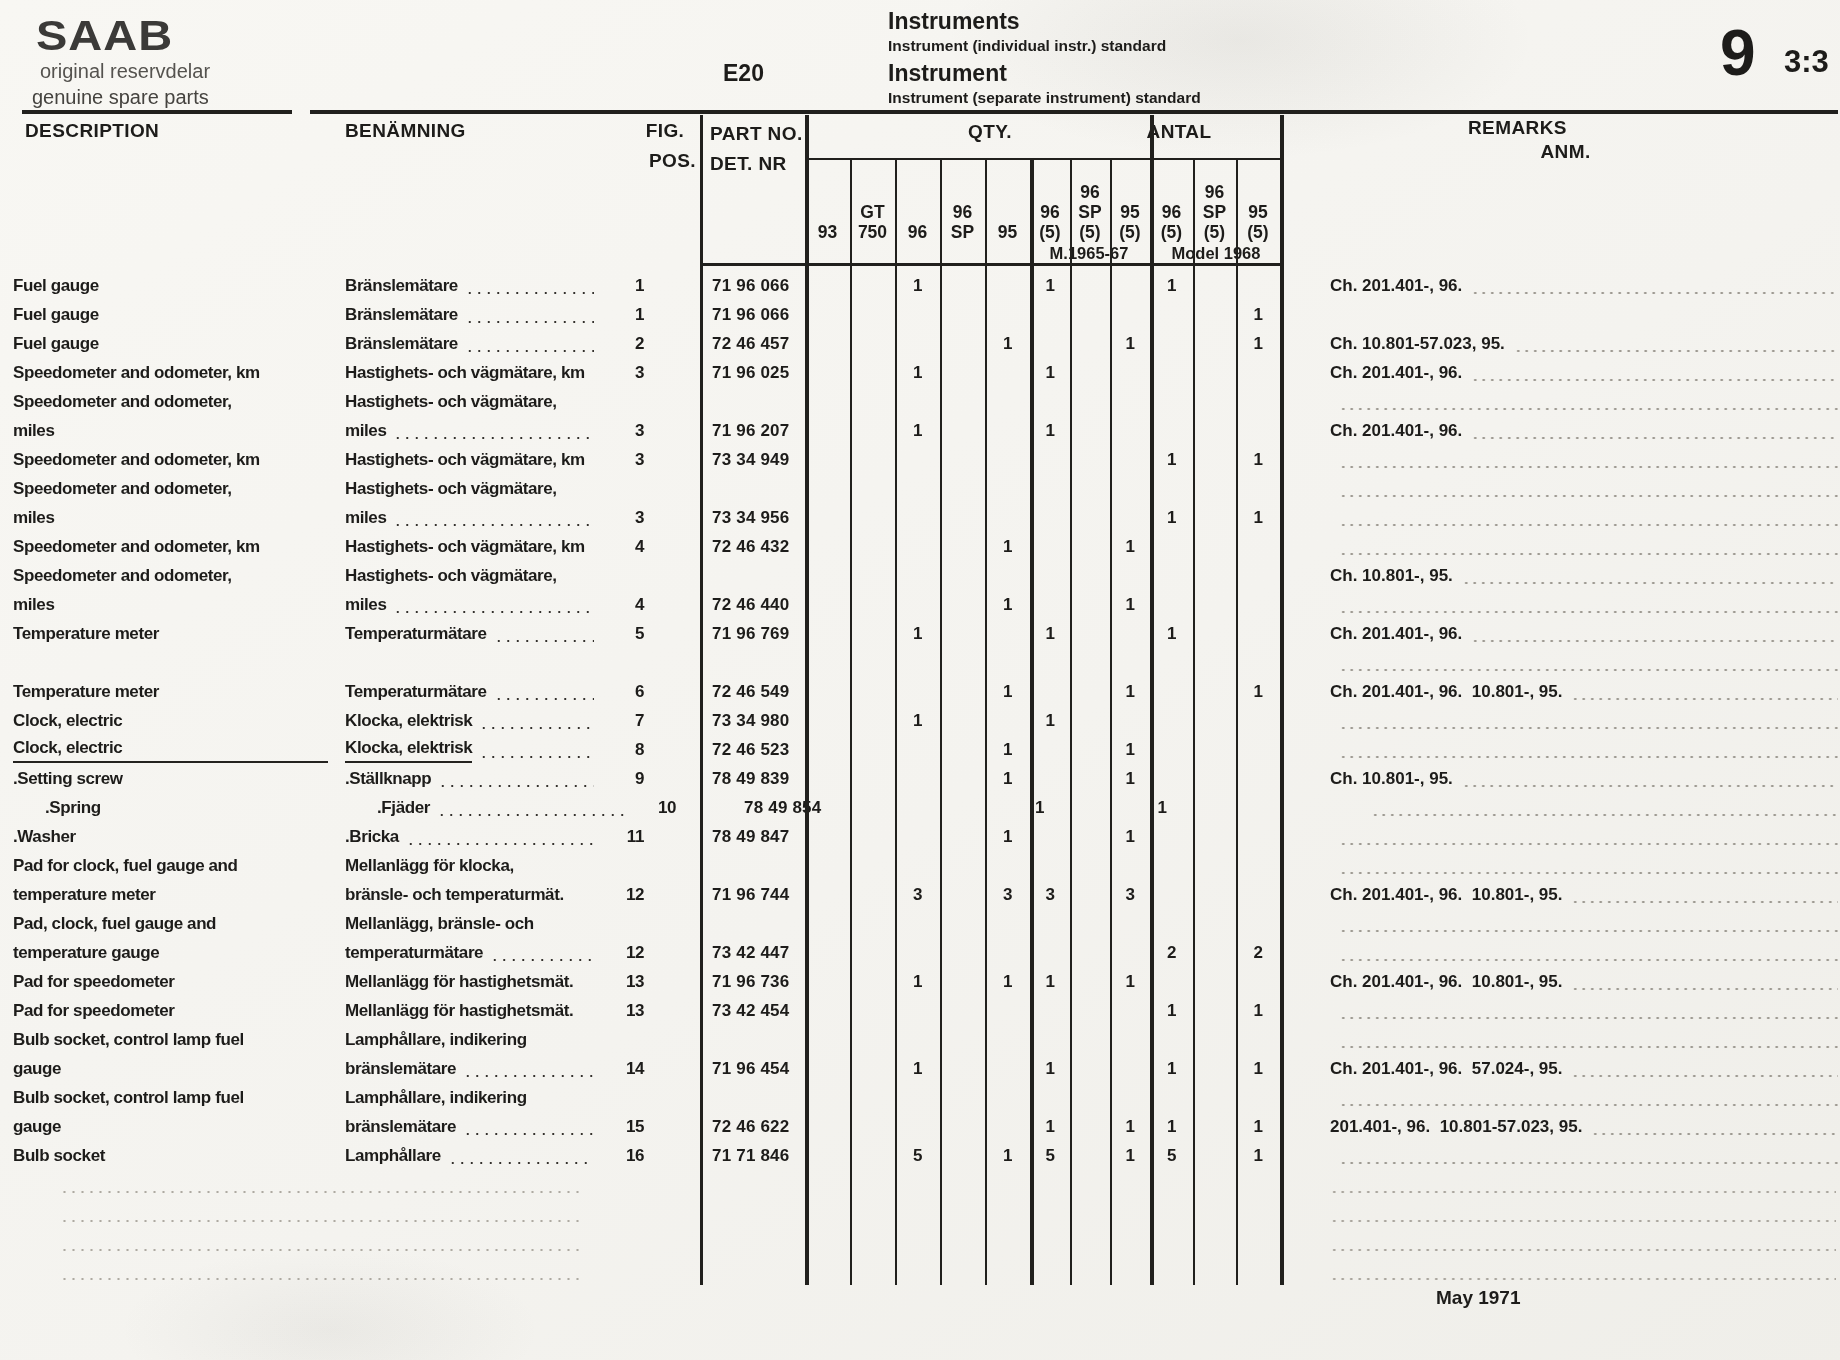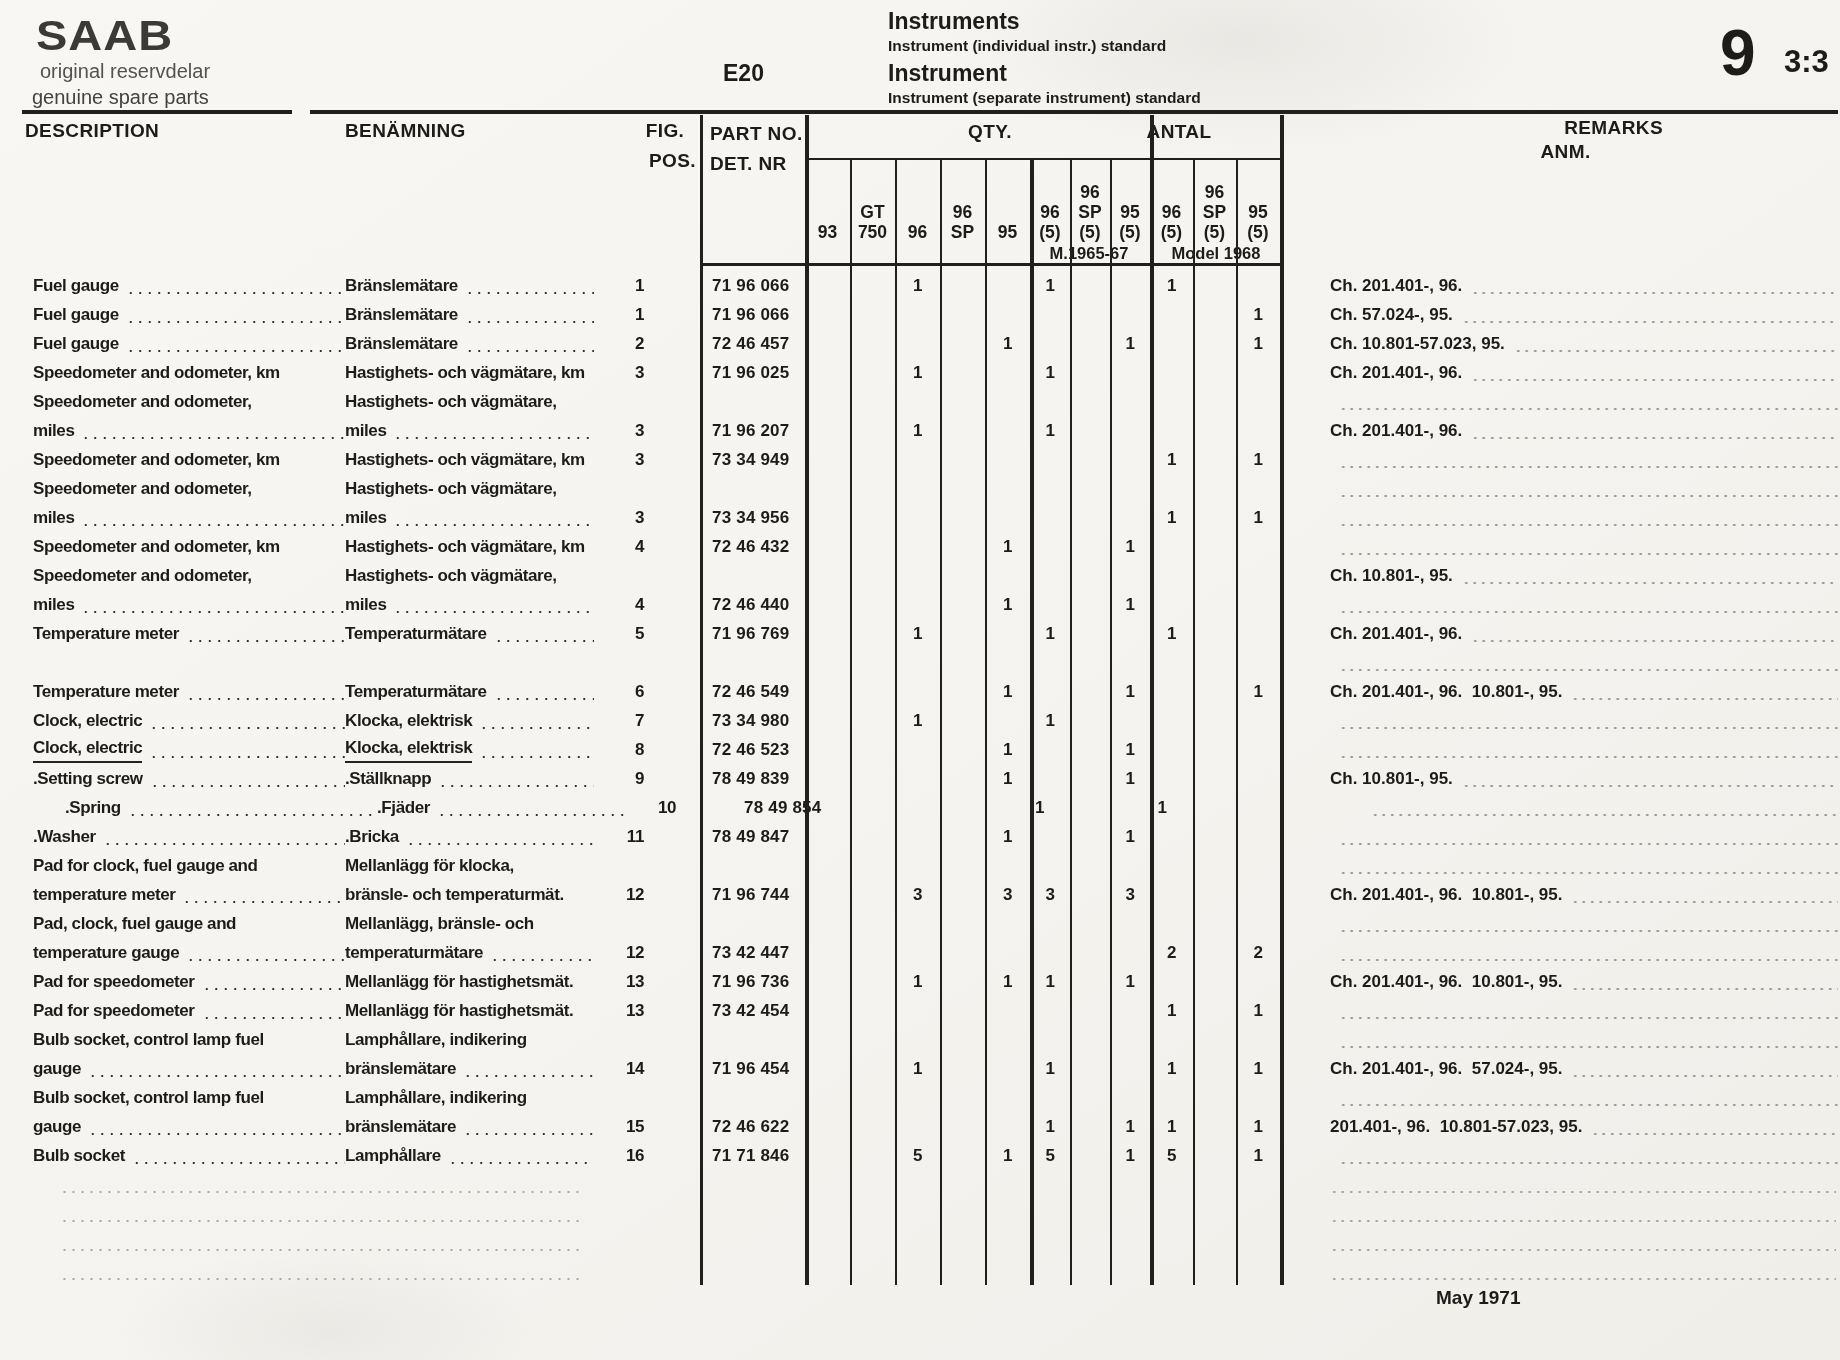--- a/index.html
+++ b/index.html
@@ -25,38 +25,38 @@
   
   .hlabel{font-weight:700;font-size:19px;letter-spacing:0.4px;white-space:nowrap;}
   .h-desc{left:25px;top:120px;}
   .h-ben{left:345px;top:120px;}
   .h-fig1{left:634px;top:120px;width:62px;text-align:center;}
   .h-fig2{left:634px;top:150px;width:62px;text-align:right;}
   .h-part1{left:710px;top:123px;}
   .h-part2{left:710px;top:153px;}
   .h-qty{left:880px;top:121px;width:220px;text-align:center;}
   .h-antal{left:1093px;top:121px;width:172px;text-align:center;}
-  .h-rem1{left:1468px;top:117px;width:195px;text-align:right;}
+  .h-rem1{left:1468px;top:117px;width:195px;text-align:left;}
   .h-rem2{left:1468px;top:141px;width:195px;text-align:center;}
   
   .qh{position:absolute;top:156px;height:88px;display:flex;flex-direction:column;
       justify-content:flex-end;align-items:center;font-weight:700;font-size:17.5px;
       line-height:20px;text-align:center;padding-bottom:2px;box-sizing:border-box;}
   .grp{position:absolute;top:243px;height:20px;line-height:20px;text-align:center;
        font-weight:700;font-size:16.5px;white-space:nowrap;}
   .g-m{left:1026px;width:126px;}
   .g-mod{left:1150px;width:132px;}
   
   .vl,.hl{position:absolute;background:#21201d;}
   
   .trow{position:absolute;left:0;width:1840px;height:29px;font-weight:700;font-size:17px;
         letter-spacing:-0.4px;}
   .cell{position:absolute;top:0;height:29px;line-height:29px;white-space:nowrap;}
   .flexc{display:flex;align-items:stretch;}
-  .c-desc{left:33px;width:315px;}
+  .c-desc{left:13px;width:315px;flex-direction:column;}
   .c-ben{left:345px;width:252px;}
   .c-fig{left:592px;width:52px;text-align:right;}
   .c-part{left:712px;width:92px;letter-spacing:0.2px;}
   .c-rem{left:1330px;width:508px;letter-spacing:0;}
   .qv{position:absolute;top:0;height:29px;line-height:29px;text-align:center;font-size:17px;}
   .txt{line-height:29px;}
   .rtext{white-space:pre;line-height:29px;}
   .u{border-bottom:2.5px solid #24231f;line-height:26px;height:26px;}
   .lead{flex:1 1 auto;margin-left:7px;margin-right:3px;
     background-image:radial-gradient(circle,#34312d 1.25px,transparent 1.5px);
@@ -172,24 +172,20 @@
           <div class="txt">Fuel gauge</div>
           <div class="lead"></div>
         </div>
         <div class="cell flexc c-ben">
           <div class="txt">Bränslemätare</div>
           <div class="lead"></div>
         </div>
         <div class="cell c-fig">1</div>
         <div class="cell c-part">71 96 066</div>
         <div class="qv" style="left: 1236px; width: 44px;">1</div>
-        <div class="cell flexc c-rem">
-          <div class="rtext">Ch. 57.024-, 95.</div>
-          <div class="rlead"></div>
-        </div>
       </div>
       <div class="trow" style="top: 329px;">
         <div class="cell flexc c-desc">
           <div class="txt">Fuel gauge</div>
           <div class="lead"></div>
         </div>
         <div class="cell flexc c-ben">
           <div class="txt">Bränslemätare</div>
           <div class="lead"></div>
         </div>

